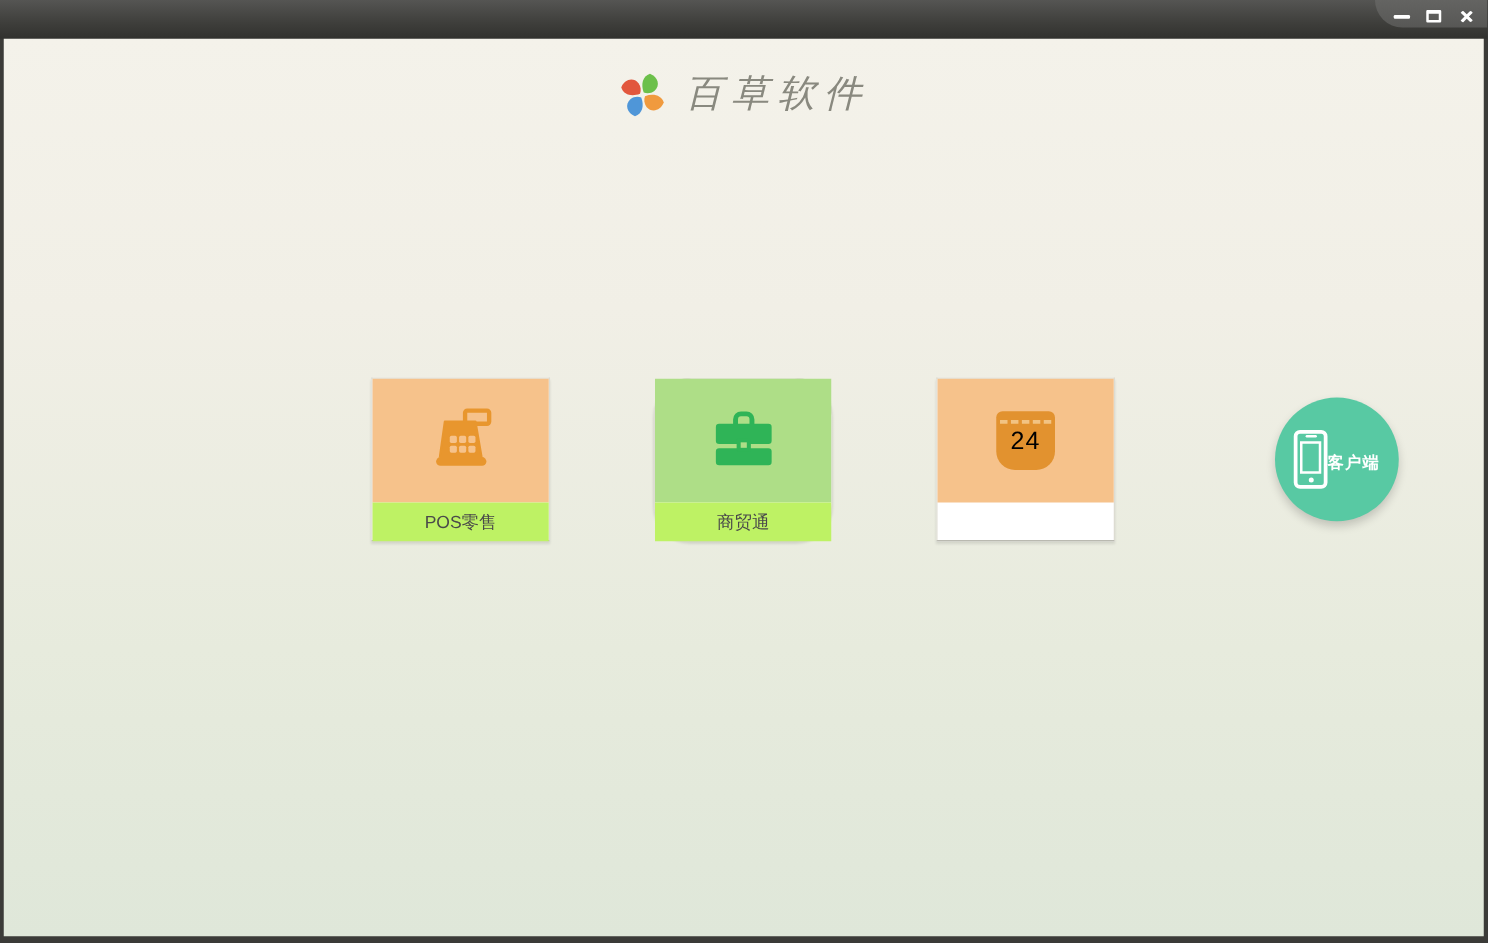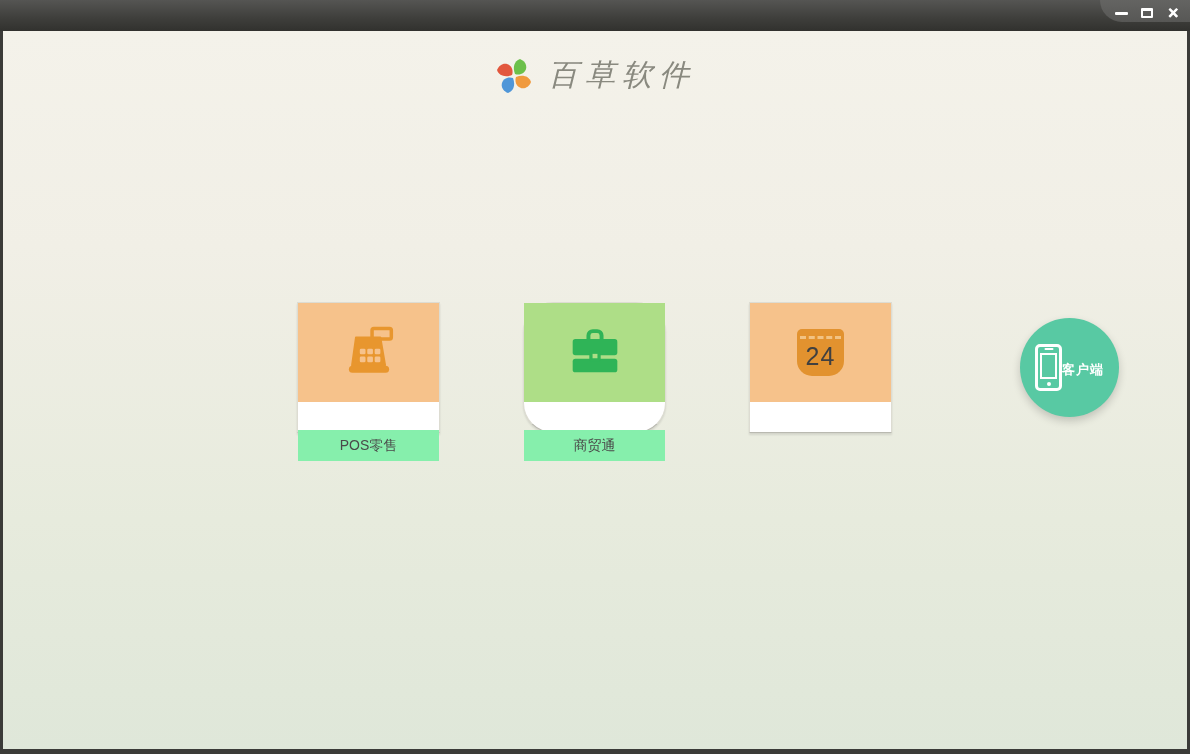--- a/index.html
+++ b/index.html
@@ -69,37 +69,37 @@
   .card-lean  { left:746px; }
   .card-art {
     width:100%; height:99px;
     display:flex; align-items:center; justify-content:center;
   }
   .art-orange { background:#f6c28b; }
   .art-green  { background:#aede87; }
   .card-label {
     width:100%; height:31px;
     display:flex; align-items:center; justify-content:center;
-    font-size:14px; color:#4a4a4a; background:#86efac;margin-top:28px;
+    font-size:14px; color:#4a4a4a; background:#bef264;
   }
 
   
   .calendar {
     position:relative; width:47px; height:47px;
     background:#e2922f;
     border-radius:5px 5px 15px 15px;
   }
   .calendar-dashes {
     position:absolute; top:7px; left:3px; right:3px; height:0;
     border-top:3px dashed rgba(255,235,200,0.55);
   }
   .calendar-day {
     position:absolute; top:13px; left:0; width:100%;
     text-align:center;
-    font-size:25px; color:#404040; letter-spacing:1px;
+    font-size:20px; color:#000000; letter-spacing:1px;
   }
 
   
   .client-circle {
     position:absolute; left:1017px; top:287px;
     width:99px; height:99px; border-radius:50%;
     background:#58c9a3;
     box-shadow:0 4px 8px rgba(0,0,0,0.18);
     display:flex; flex-direction:row;
     align-items:center; justify-content:center;

